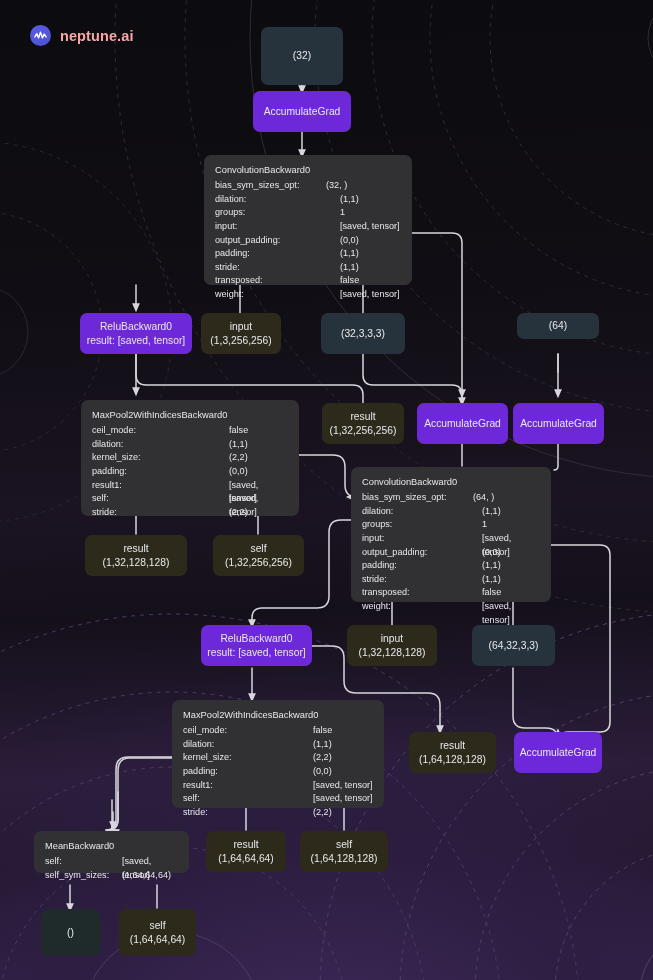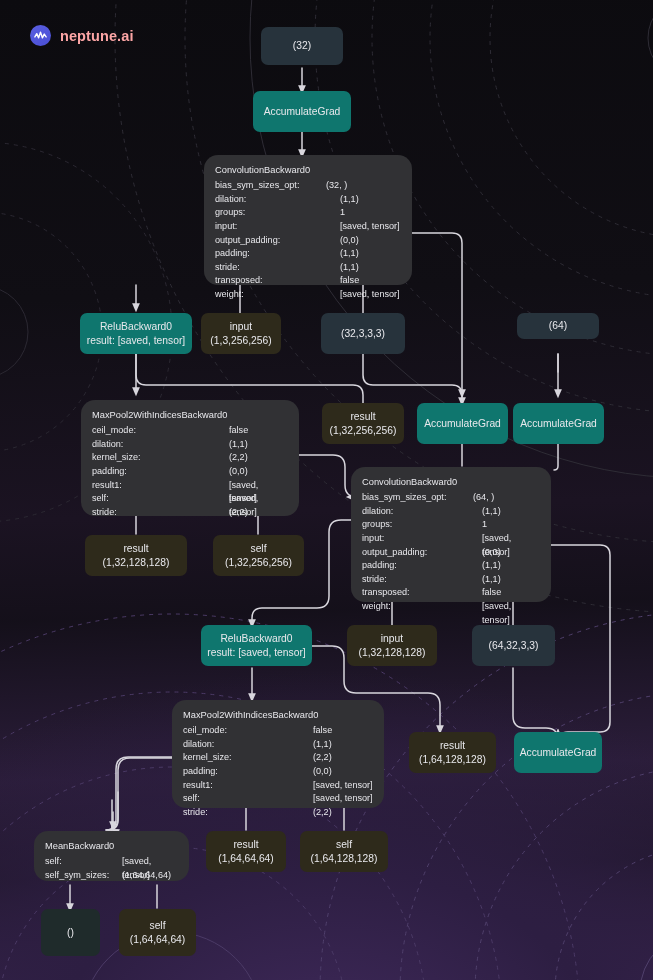--- a/index.html
+++ b/index.html
@@ -33,31 +33,31 @@
   
   .node{
     position:absolute;border-radius:7px;box-sizing:border-box;
     color:#e8e8ec;
   }
   .node.simple{
     display:flex;flex-direction:column;align-items:center;justify-content:center;
     text-align:center;line-height:1.32;font-size:10.3px;
   }
   
-  .t-op{background:#0f766e;}
+  .t-op{background:#6d28d9;}
   .t-op-big{background:#313134;}
   
   .t-olive{background:#2e2a1b;}
   
   .t-slate{background:#27333c;}
   
   .t-teal{background:#1f2b2b;}
 
   .node.detail{
-    padding:9px 11px 10px 11px;font-size:9.1px;line-height:1.5;border-radius:14px;
+    padding:9px 11px 10px 11px;font-size:9.1px;line-height:1.5;
   }
   .node.detail .title{margin-bottom:1px;font-size:9.3px;}
   .node.detail .v{position:absolute;}
   .kv{position:relative;}
 </style>
 </head>
 <body>
 
 <div id="bg-gradient"></div>
 <div id="bg-gradient2"></div>
@@ -180,21 +180,21 @@
 
 <div class="logo">
   <span class="logo-mark">
     <svg width="15" height="15" viewBox="0 0 16 16">
       <path d="M2 9.5 L4 6 L6 10.5 L8 4.5 L10 10.5 L12 6.5 L14 9.5" fill="none" stroke="#ffffff" stroke-width="1.5" stroke-linecap="round" stroke-linejoin="round"></path>
     </svg>
   </span>
   <span class="logo-text">neptune.ai</span>
 </div>
 
-<div class="node simple t-slate" style="left:261px;top:27px;width:82px;height:38px;">
+<div class="node simple t-slate" style="left:261px;top:27px;width:82px;height:58px;">
   <div>(32)</div>
 </div>
 
 <div class="node simple t-op" style="left:253px;top:91px;width:98px;height:41px;">
   <div>AccumulateGrad</div>
 </div>
 
 <div class="node detail t-op-big" style="left:204px;top:155px;width:208px;height:130px;">
   <div class="title">ConvolutionBackward0</div>
   <div class="kv"><span>bias_sym_sizes_opt:</span><span class="v" style="left:111px">(32, )</span></div>
@@ -300,21 +300,21 @@
 
 <div class="node simple t-olive" style="left:409px;top:732px;width:87px;height:41px;">
   <div>result</div>
   <div>(1,64,128,128)</div>
 </div>
 
 <div class="node simple t-op" style="left:514px;top:732px;width:88px;height:41px;">
   <div>AccumulateGrad</div>
 </div>
 
-<div class="node detail t-op-big" style="left:34px;top:831px;width:155px;height:50px;">
+<div class="node detail t-op-big" style="left:34px;top:831px;width:155px;height:42px;">
   <div class="title">MeanBackward0</div>
   <div class="kv"><span>self:</span><span class="v" style="left:77px">[saved, tensor]</span></div>
   <div class="kv"><span>self_sym_sizes:</span><span class="v" style="left:77px">(1,64,64,64)</span></div>
 </div>
 
 <div class="node simple t-olive" style="left:206px;top:831px;width:80px;height:41px;">
   <div>result</div>
   <div>(1,64,64,64)</div>
 </div>
 

